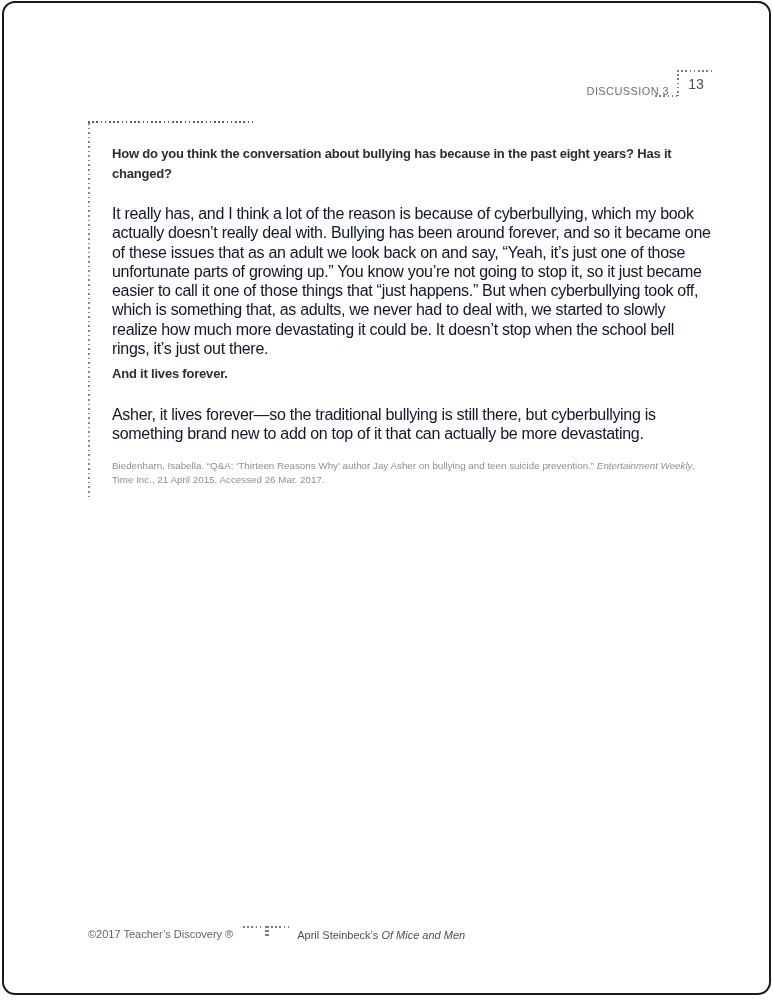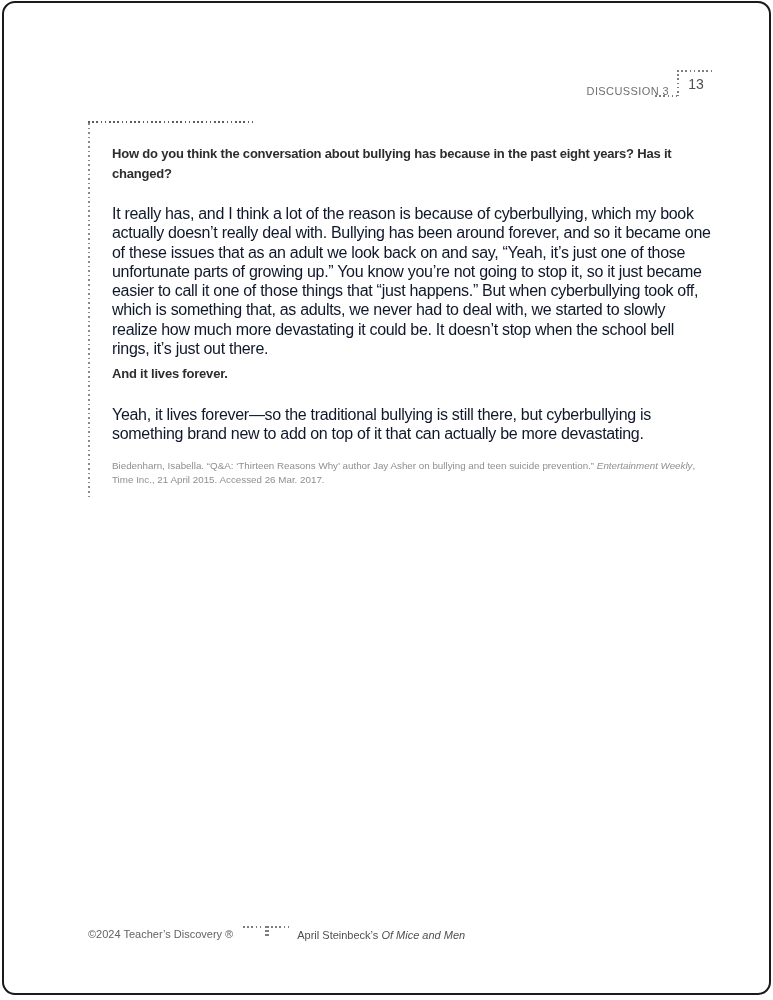--- a/index.html
+++ b/index.html
@@ -101,28 +101,28 @@
 
   <div class="content">
     <div class="title-underline hdots dark"></div>
 
     <div class="excerpt">
       <div class="excerpt-border vdots dark"></div>
 
       <p class="q">How do you think the conversation about bullying has because in the past eight years? Has it changed?</p>
       <p class="a">It really has, and I think a lot of the reason is because of cyberbullying, which my book actually doesn’t really deal with. Bullying has been around forever, and so it became one of these issues that as an adult we look back on and say, “Yeah, it’s just one of those unfortunate parts of growing up.” You know you’re not going to stop it, so it just became easier to call it one of those things that “just happens.” But when cyberbullying took off, which is something that, as adults, we never had to deal with, we started to slowly realize how much more devastating it could be. It doesn’t stop when the school bell rings, it’s just out there.</p>
       <p class="q">And it lives forever.</p>
-      <p class="a">Yeah, it lives forever—so the traditional bullying is still there, but cyberbullying is something brand new to add on top of it that can actually be more devastating.</p>
+      <p class="a">Asher, it lives forever—so the traditional bullying is still there, but cyberbullying is something brand new to add on top of it that can actually be more devastating.</p>
 
       <p class="cite"><span>Biedenharn, Isabella. “Q&amp;A: ‘Thirteen Reasons Why’ author Jay Asher on bullying and teen suicide prevention.” </span><i>Entertainment Weekly</i><span>, Time Inc., 21 April 2015. Accessed 26 Mar. 2017.</span></p>
     </div>
   </div>
 
   <div class="footer">
-    <span class="copyright">©2024 Teacher’s Discovery ®</span>
+    <span class="copyright">©2017 Teacher’s Discovery ®</span>
     <span class="fdeco-l-h hdots"></span>
     <span class="fdeco-l-v vdots"></span>
     <span class="fdeco-r-v vdots"></span>
     <span class="fdeco-r-h hdots"></span>
     <span class="book"><span>April Steinbeck’s </span><i>Of Mice and Men</i></span>
   </div>
 
 </div>
 
 </body></html>

